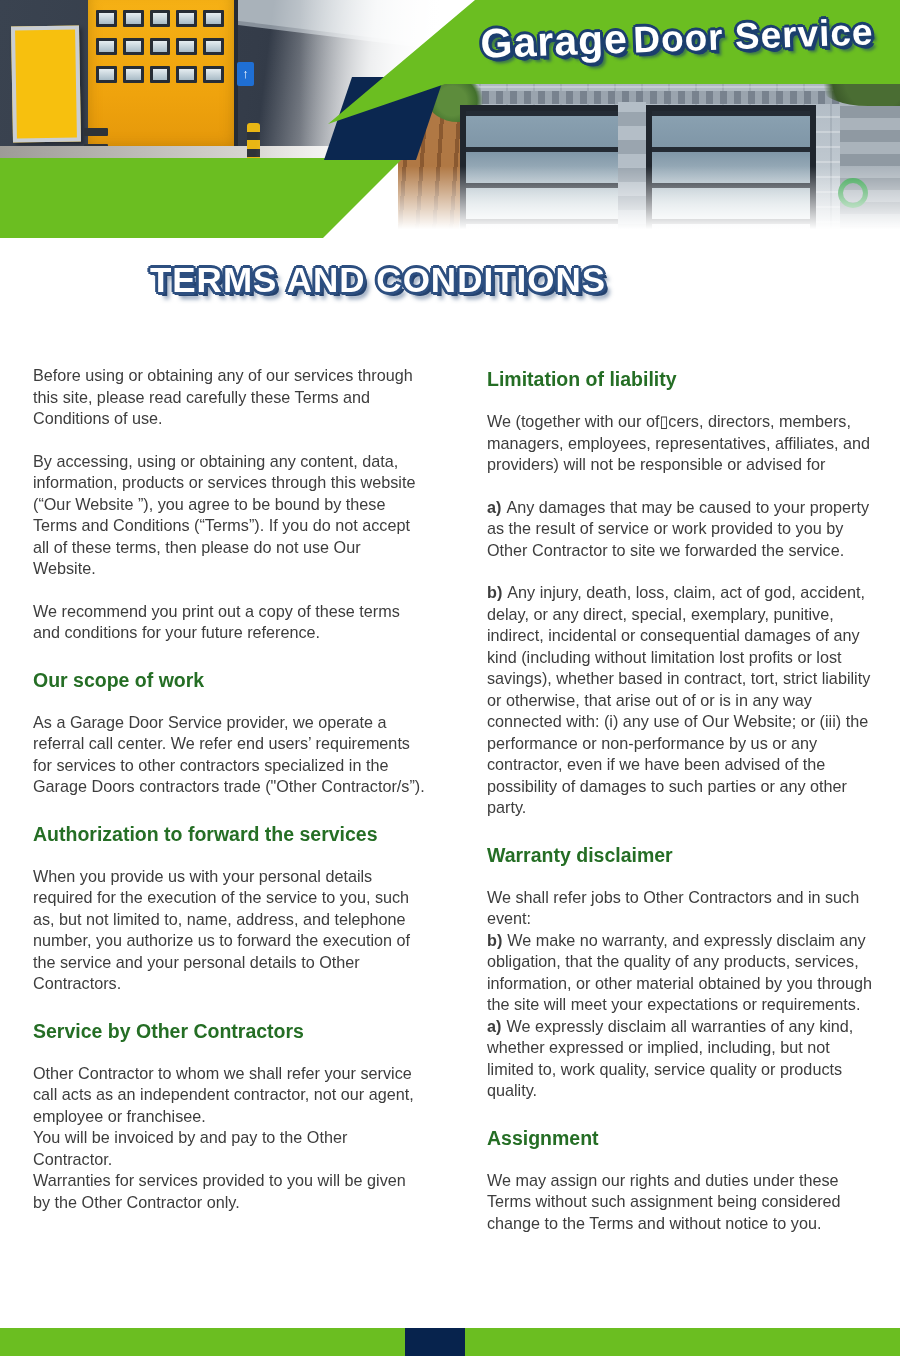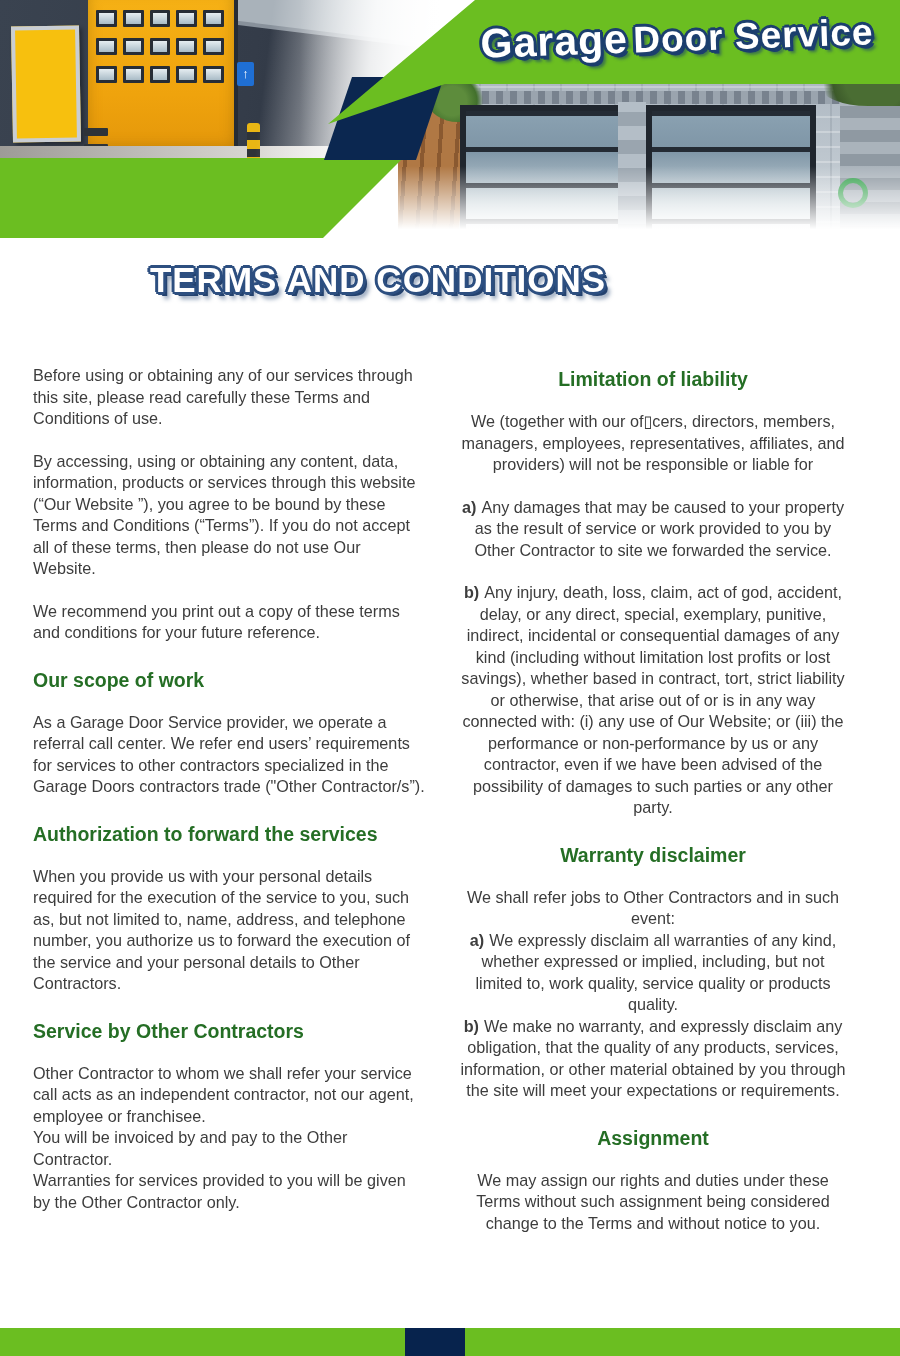--- a/index.html
+++ b/index.html
@@ -83,21 +83,21 @@
   
   .page-title{position:absolute;left:0;top:260px;width:756px;text-align:center;
         font-size:35px;font-weight:bold;letter-spacing:1px;color:#fff;
         text-shadow:-2px -2px 0 #2d4f80,2px -2px 0 #2d4f80,-2px 2px 0 #2d4f80,2px 2px 0 #2d4f80,
                     -3px 0 0 #2d4f80,3px 0 0 #2d4f80,0 -3px 0 #2d4f80,0 3px 0 #2d4f80,
                     4px 4px 0 #24426e,6px 7px 4px rgba(29,63,111,.5);}
 
   
   .col{position:absolute;top:333px;font-size:16.2px;line-height:21.5px;color:#3d3d3d;margin-top:32px;}
   .col-left{left:33px;width:392px;}
-  .col-right{left:457px;width:392px;text-align:center;}
+  .col-right{left:487px;width:392px;}
   .col p{margin:0 0 21px 0;}
   .col .multiline{white-space:pre-line;}
   h2.sec{font-size:19.5px;font-weight:bold;color:#256e25;margin:24px 0 20px 0;line-height:24px;}
   h2.sec.first{margin-top:2px;}
   .item{margin:0 0 21px 0;}
   .item b,.tight b{margin-right:5px;}
   .tight{margin:0;}
 
   
   .footer{position:absolute;left:0;top:1328px;width:900px;height:28px;background:#6bbe21;}
@@ -178,29 +178,29 @@
     <p>When you provide us with your personal details required for the execution of the service to you, such as, but not limited to, name, address, and telephone number, you authorize us to forward the execution of the service and your personal details to Other Contractors.</p>
 
     <h2 class="sec">Service by Other Contractors</h2>
     <p class="multiline">Other Contractor to whom we shall refer your service call acts as an independent contractor, not our agent, employee or franchisee.
 You will be invoiced by and pay to the Other Contractor.
 Warranties for services provided to you will be given by the Other Contractor only.</p>
   </div>
 
   <div class="col col-right">
     <h2 class="sec first">Limitation of liability</h2>
-    <p>We (together with our of▯cers, directors, members, managers, employees, representatives, affiliates, and providers) will not be responsible or liable for</p>
+    <p>We (together with our of▯cers, directors, members, managers, employees, representatives, affiliates, and providers) will not be responsible or advised for</p>
 
     <p class="item"><b>a)</b><span>Any damages that may be caused to your property as the result of service or work provided to you by Other Contractor to site we forwarded the service.</span></p>
     <p class="item"><b>b)</b><span>Any injury, death, loss, claim, act of god, accident, delay, or any direct, special, exemplary, punitive, indirect, incidental or consequential damages of any kind (including without limitation lost profits or lost savings), whether based in contract, tort, strict liability or otherwise, that arise out of or is in any way connected with: (i) any use of Our Website; or (iii) the performance or non-performance by us or any contractor, even if we have been advised of the possibility of damages to such parties or any other party.</span></p>
 
     <h2 class="sec">Warranty disclaimer</h2>
     <div class="tight">We shall refer jobs to Other Contractors and in such event:</div>
+    <div class="tight"><b>b)</b><span>We make no warranty, and expressly disclaim any obligation, that the quality of any products, services, information, or other material obtained by you through the site will meet your expectations or requirements.</span></div>
     <div class="tight"><b>a)</b><span>We expressly disclaim all warranties of any kind, whether expressed or implied, including, but not limited to, work quality, service quality or products quality.</span></div>
-    <div class="tight"><b>b)</b><span>We make no warranty, and expressly disclaim any obligation, that the quality of any products, services, information, or other material obtained by you through the site will meet your expectations or requirements.</span></div>
 
     <h2 class="sec">Assignment</h2>
     <p>We may assign our rights and duties under these Terms without such assignment being considered change to the Terms and without notice to you.</p>
   </div>
 
   <div class="footer">
     <div class="footer-navy"></div>
   </div>
 
 </div>

